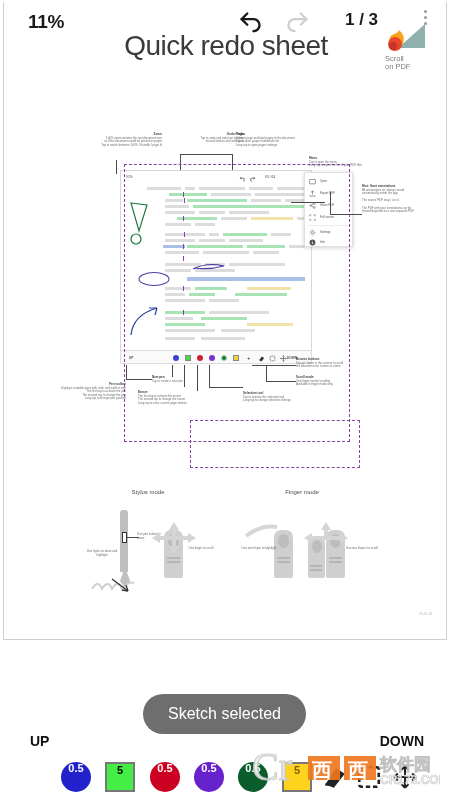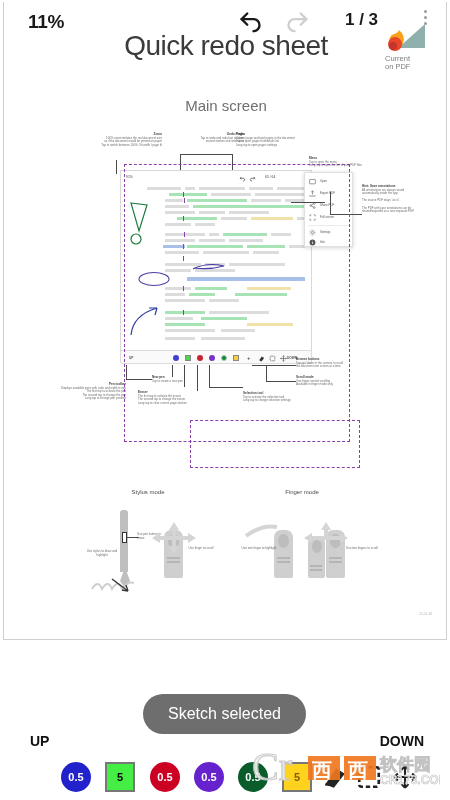--- a/index.html
+++ b/index.html
@@ -105,37 +105,36 @@
     position:absolute; left:143px; top:694px; width:163px; height:40px;
     background:#6e6e6e; border-radius:20px;
     display:flex; align-items:center; justify-content:center;
     font-size:16px; color:#fff; z-index:50;
   }
   
   .updown-big{ position:absolute; font-size:14px; font-weight:bold; color:#111; top:733px; z-index:45;}
   .pen-palette{ position:absolute; left:0; top:762px; width:450px; height:38px; z-index:45;}
   .pen{
     position:absolute; top:0; width:30px; height:30px;
-    display:flex; align-items:center; justify-content:center;
+    display:flex; align-items:flex-start; justify-content:center;
     color:#fff; font-size:11px; font-weight:bold;
   }
   .pen.circ{ border-radius:50%; }
   .pen.sq{ border:2px solid #777; }
   .watermark{
     position:absolute; left:250px; top:744px; width:190px; height:52px;
     opacity:.92; z-index:46;
   }
 </style>
 </head>
 <body>
 
 <div class="sheet">
 
   <div class="doc-title">Quick redo sheet</div>
-  <div class="sec-main">Main screen</div>
 
   <div class="ann r" style="left:38px; top:131px; width:120px;">
     <b>Zoom</b>
     <span>100% zoom imitates the real document size</span><br>
     <span>as if the document would be printed on paper</span><br>
     <span>Tap to switch between 100% / fit width / page fit</span>
   </div>
   <div class="ann r" style="left:160px; top:131px; width:80px;">
     <b>Undo / redo</b>
     <span>Tap to undo and redo last strokes,</span><br>
@@ -455,21 +454,21 @@
       <i></i>
     </div>
   <div class="applogo">
     <svg width="46" height="34" viewBox="0 0 46 34">
       <path d="M40 2 L13 26 L40 26 Z" fill="#8fb0ad"></path>
       <path d="M14 8 q7 6 4 13 q-1 4 -5 5 q-6 1 -8 -5 q-2 -7 4 -9 q4 -1 5 -4 z" fill="#f9a11b"></path>
       <circle cx="10" cy="22" r="7" fill="#e8472a"></circle>
       <circle cx="8" cy="24" r="4" fill="#c4342a"></circle>
     </svg>
     <div class="lbl">
-      <span>Current</span><br><span>on PDF</span>
+      <span>Scroll</span><br><span>on PDF</span>
     </div>
   </div>
 </div>
 
 <div class="toast">Sketch selected</div>
 
 <div class="updown-big" style="left:30px;">UP</div>
 <div class="updown-big" style="right:26px;">DOWN</div>
 
 <div class="pen-palette">

